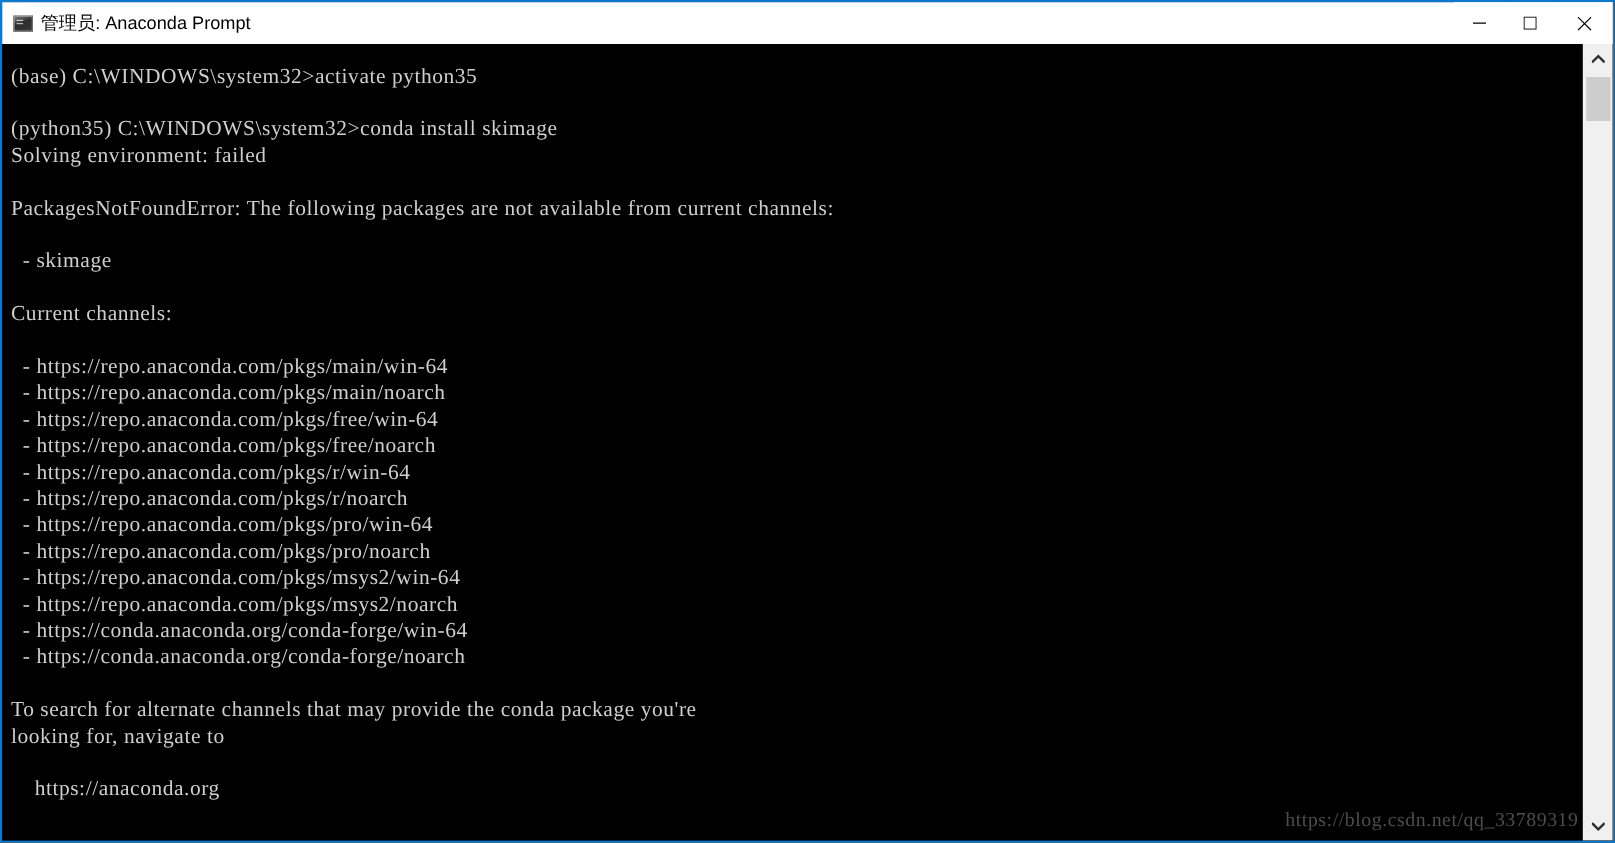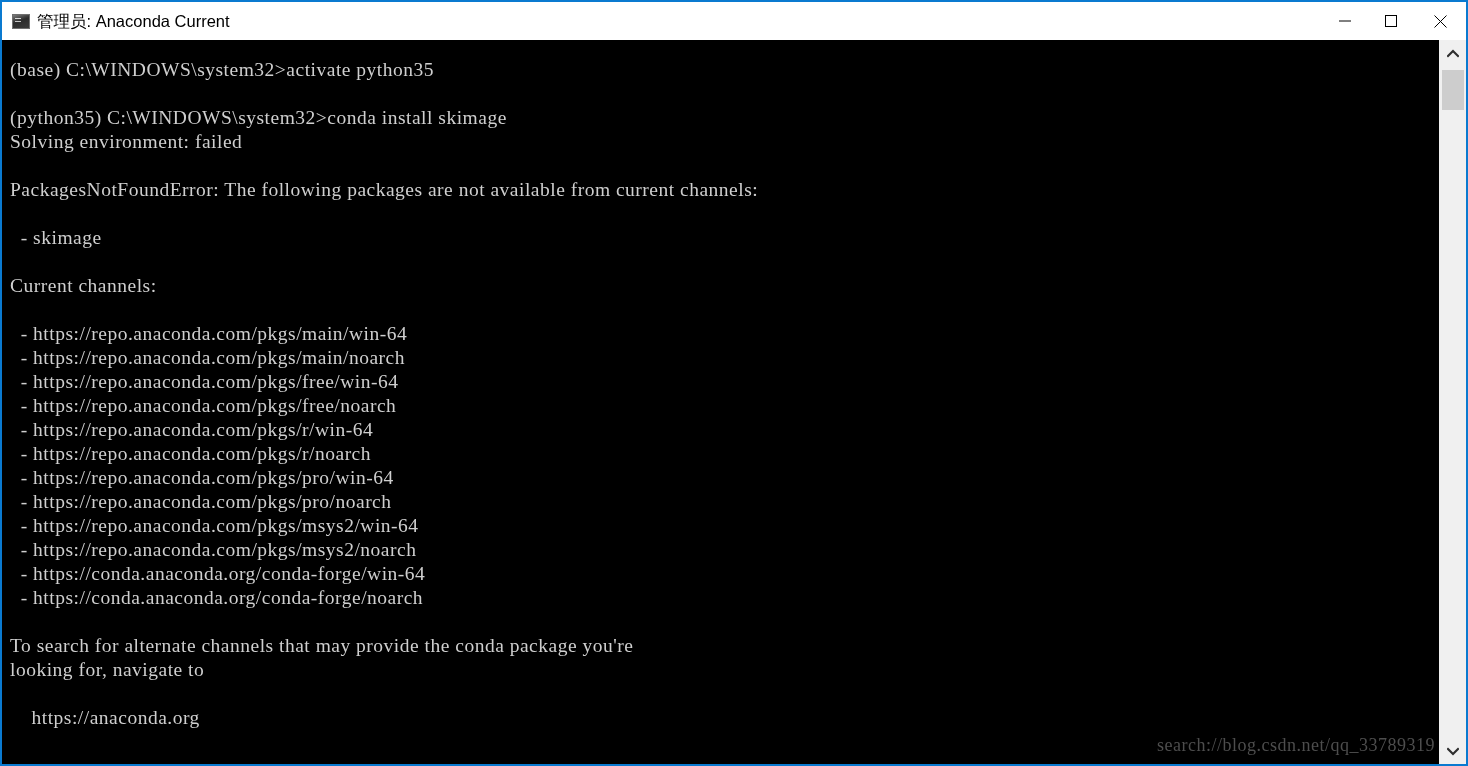--- a/index.html
+++ b/index.html
@@ -163,21 +163,21 @@
   }
 </style>
 </head>
 <body>
 
 <div class="window">
 
   <div class="titlebar">
     <div class="title-left">
       <div class="console-icon"></div>
-      <span class="title-text">管理员: Anaconda Current</span>
+      <span class="title-text">管理员: Anaconda Prompt</span>
     </div>
     <div class="win-controls">
       <div class="win-btn minimize">
         <svg width="12" height="12" viewBox="0 0 12 12">
           <line x1="0" y1="6" x2="12" y2="6" stroke="#000" stroke-width="1"></line>
         </svg>
       </div>
       <div class="win-btn maximize">
         <svg width="12" height="12" viewBox="0 0 12 12">
           <rect x="0.5" y="0.5" width="11" height="11" fill="none" stroke="#000" stroke-width="1"></rect>
@@ -216,21 +216,21 @@
   - https://repo.anaconda.com/pkgs/pro/noarch
   - https://repo.anaconda.com/pkgs/msys2/win-64
   - https://repo.anaconda.com/pkgs/msys2/noarch
   - https://conda.anaconda.org/conda-forge/win-64
   - https://conda.anaconda.org/conda-forge/noarch
 
 To search for alternate channels that may provide the conda package you're
 looking for, navigate to
 
     https://anaconda.org</pre>
-      <div class="watermark">search://blog.csdn.net/qq_33789319</div>
+      <div class="watermark">https://blog.csdn.net/qq_33789319</div>
     </div>
 
     <div class="scrollbar">
       <div class="sb-arrow up">
         <svg width="12" height="9" viewBox="0 0 12 9">
           <path d="M1 7 L6 2 L11 7" fill="none" stroke="#2f2f2f" stroke-width="2.2" stroke-linecap="square"></path>
         </svg>
       </div>
       <div class="sb-track">
         <div class="sb-thumb"></div>

